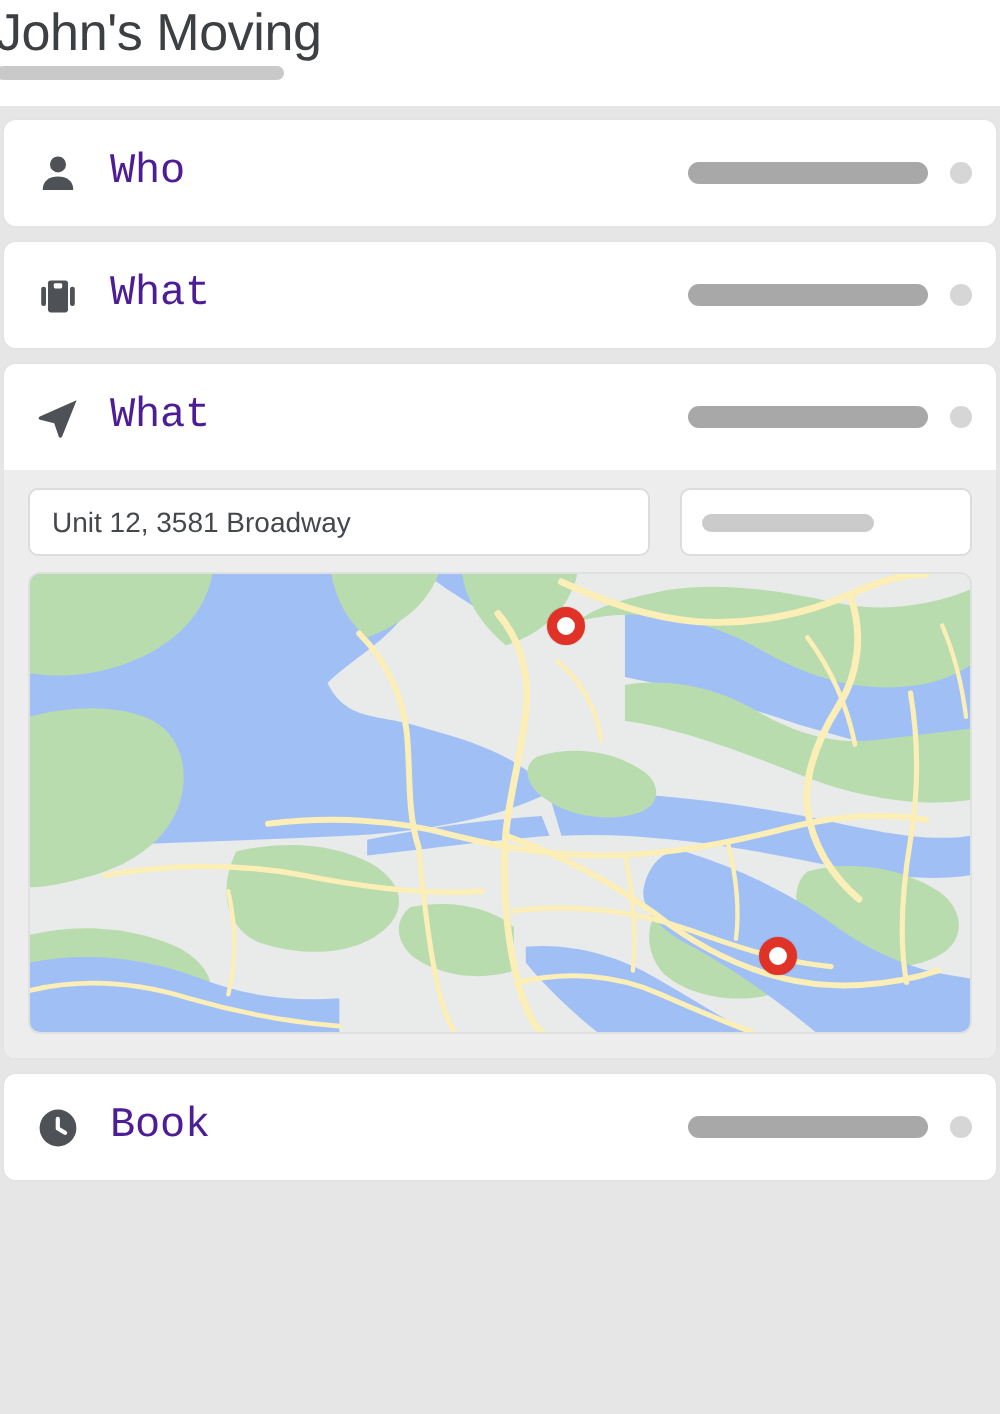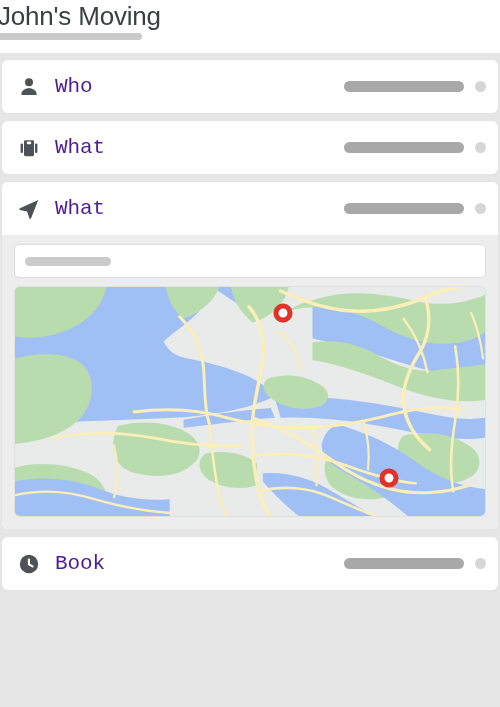--- a/index.html
+++ b/index.html
@@ -282,20 +282,21 @@
         </span>
         <span class="row-label">What</span>
         <span class="row-spacer"></span>
         <span class="row-skeleton"></span>
         <span class="row-dot"></span>
       </div>
 
       <div class="where-body">
 
         <div class="field-row">
+          <div class="text-field" title="Pickup address">Unit 12, 3581 Broadway</div>
           <div class="skel-field">
             <span class="skel-bar" style="width:86px"></span>
           </div>
         </div>
 
 
         <div class="map">
           <svg viewBox="0 0 474 231" preserveAspectRatio="none">
             <rect x="0" y="0" width="474" height="231" fill="#e9eaea"></rect>
 

